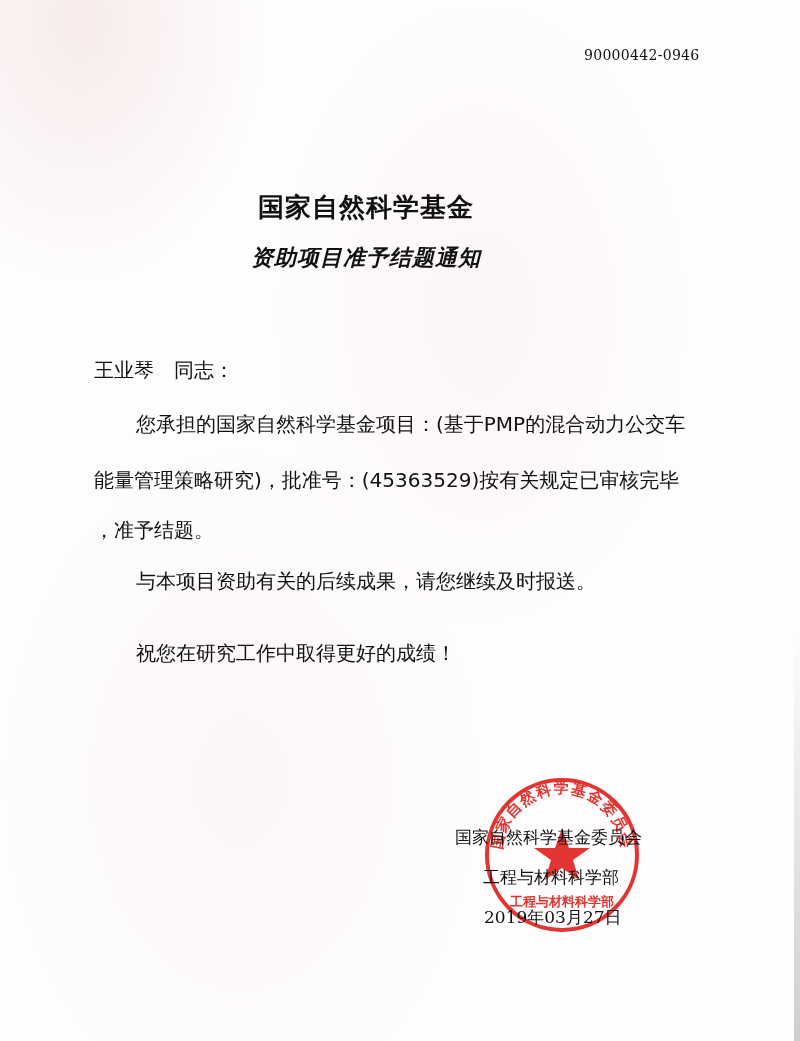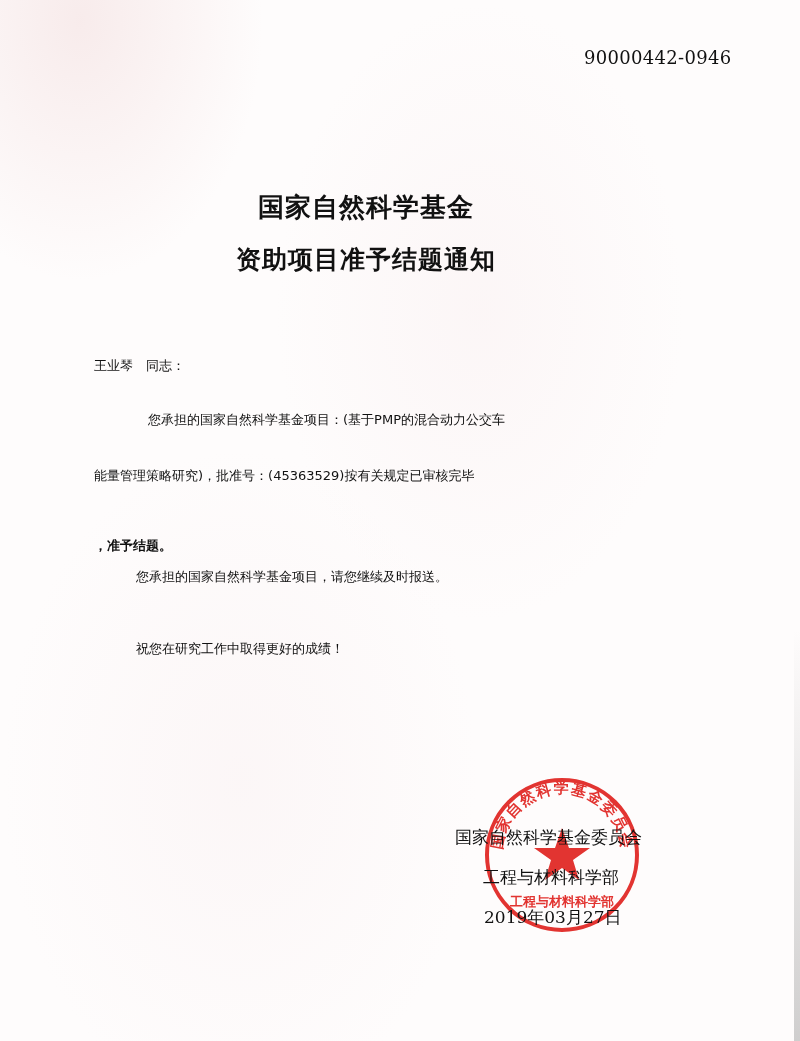--- a/index.html
+++ b/index.html
@@ -30,51 +30,52 @@
       top: 630px;
       width: 6px;
       height: 411px;
       background: linear-gradient(to bottom, rgba(120,120,120,0.0), rgba(150,150,150,0.45));
     }
     .doc-number {
       position: absolute;
       left: 584px;
       top: 47px;
       font-family: "DejaVu Serif", "Liberation Serif", serif;
-      font-size: 18px;
+      font-size: 14px;
       letter-spacing: 0.3px;
     }
     .title {
       position: absolute;
       left: 0;
       width: 732px;
       text-align: center;
       font-family: "DejaVu Sans", "Liberation Sans", sans-serif;
       font-weight: bold;
     }
     .title-main {
       top: 190px;
       font-size: 26px;
       letter-spacing: 1px;
     }
     .title-sub {
       top: 243px;
-      font-size: 25px;
+      font-size: 22px;
       letter-spacing: 1px;
+      font-style: italic;
     }
     .text {
       position: absolute;
       font-family: "DejaVu Sans", "Liberation Sans", sans-serif;
-      font-size: 13px;
+      font-size: 20px;
       white-space: nowrap;
     }
     .salutation { left: 94px; top: 357px; }
-    .para1-l1 { left: 136px; top: 411px; margin-left: 12px; }
+    .para1-l1 { left: 136px; top: 411px; }
     .para1-l2 { left: 94px; top: 467px; }
-    .para1-l3 { left: 94px; top: 537px; font-weight: bold; }
+    .para1-l3 { left: 94px; top: 517px; }
     .para2 { left: 136px; top: 568px; }
     .para3 { left: 136px; top: 640px; }
     .sig {
       position: absolute;
       font-family: "DejaVu Serif", "Liberation Serif", serif;
       font-size: 17px;
       white-space: nowrap;
       z-index: 3;
     }
     .sig-org { left: 455px; top: 826px; }
@@ -99,21 +100,21 @@
 <div class="doc-number">90000442-0946</div>
 
 <div class="title title-main">国家自然科学基金</div>
 <div class="title title-sub">资助项目准予结题通知</div>
 
 <div class="text salutation">王业琴　同志：</div>
 
 <div class="text para1-l1">您承担的国家自然科学基金项目：(基于PMP的混合动力公交车</div>
 <div class="text para1-l2">能量管理策略研究)，批准号：(45363529)按有关规定已审核完毕</div>
 <div class="text para1-l3">，准予结题。</div>
-<div class="text para2">您承担的国家自然科学基金项目，请您继续及时报送。</div>
+<div class="text para2">与本项目资助有关的后续成果，请您继续及时报送。</div>
 <div class="text para3">祝您在研究工作中取得更好的成绩！</div>
 
 <div class="stamp">
   <svg width="158" height="158" viewBox="0 0 158 158" xmlns="http://www.w3.org/2000/svg">
     <defs>
       <path id="ringPath" d="M 22 96 A 60 60 0 1 1 136 96" fill="none"></path>
     </defs>
     <circle cx="79" cy="79" r="75" fill="none" stroke="#e02420" stroke-width="4"></circle>
     <text font-family="DejaVu Sans, sans-serif" font-size="15" font-weight="bold" fill="#e02420" letter-spacing="1.5">
       <textPath href="#ringPath" startOffset="50%" text-anchor="middle">国家自然科学基金委员会</textPath>

